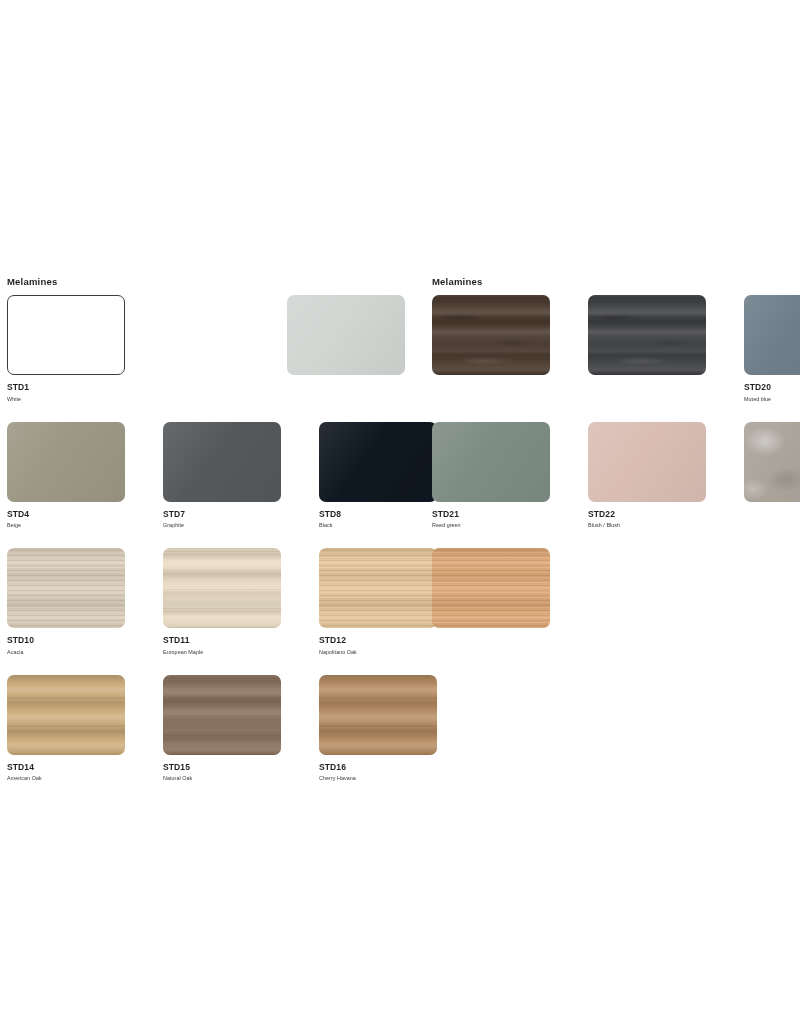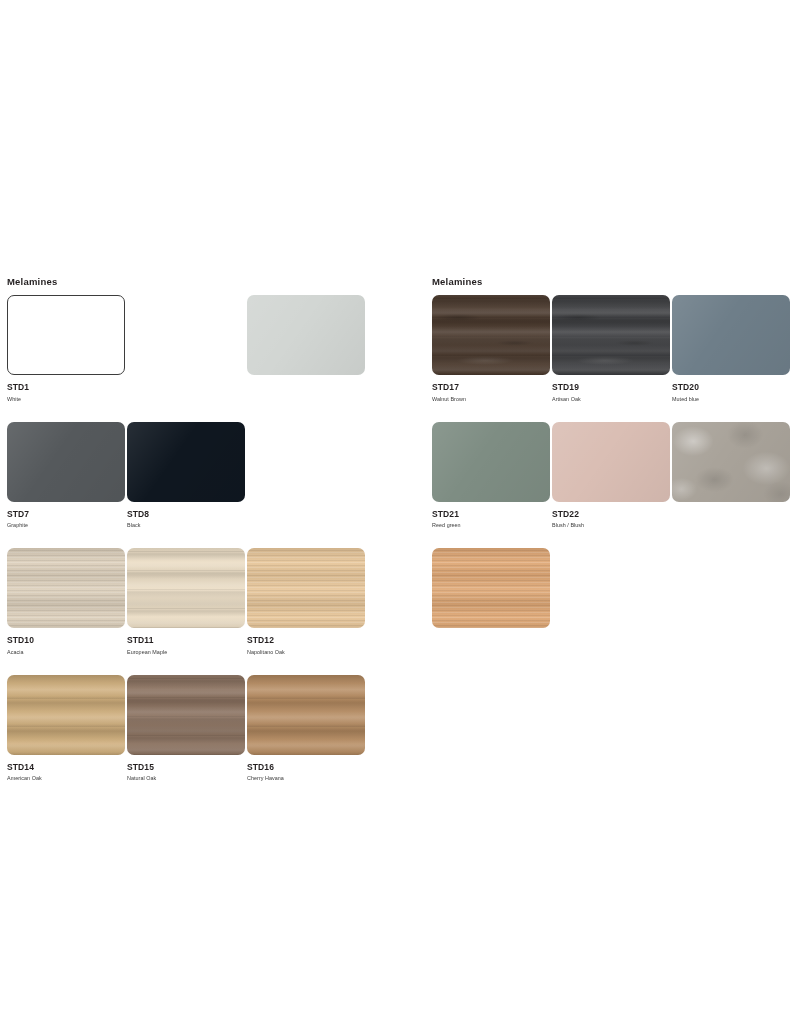--- a/index.html
+++ b/index.html
@@ -41,20 +41,21 @@
     line-height: 12px;
   }
 
   .grid {
     display: block;
   }
   .row {
     display: flex;
     flex-direction: row;
     margin-bottom: 19px;
+    gap: 36px;
   }
   .cell {
     width: 120px;
     margin-right: 0;
   }
   .cell + .cell { margin-left: 0; }
 
   
   .swatch-wrap {
     width: 120px;
@@ -194,20 +195,31 @@
             <div class="swatch-wrap">
               <div class="swatch" style="background: rgb(210, 214, 211);">
                 <div class="tex sheen"></div>
               </div>
             </div>
           </div>
         </div>
         <div class="row">
           <div class="cell">
             <div class="swatch-wrap">
+              <div class="swatch" style="background: rgb(157, 152, 133);">
+                <div class="tex sheen"></div>
+              </div>
+            </div>
+            <div class="labels">
+              <div class="code">STD4</div>
+              <div class="name">Beige</div>
+            </div>
+          </div>
+          <div class="cell">
+            <div class="swatch-wrap">
               <div class="swatch" style="background: rgb(85, 89, 92);">
                 <div class="tex sheen"></div>
               </div>
             </div>
             <div class="labels">
               <div class="code">STD7</div>
               <div class="name">Graphite</div>
             </div>
           </div>
           <div class="cell">
@@ -306,37 +318,29 @@
     <div class="grid">
         <div class="row">
           <div class="cell">
             <div class="swatch-wrap">
               <div class="swatch" style="background: rgb(75, 58, 46);">
                 <div class="tex grain-plank"></div>
                 <div class="tex knots"></div>
                 <div class="tex streak"></div>
               </div>
             </div>
-            <div class="labels">
-              <div class="code">STD17</div>
-              <div class="name">Walnut Brown</div>
-            </div>
           </div>
           <div class="cell">
             <div class="swatch-wrap">
               <div class="swatch" style="background: rgb(63, 64, 67);">
                 <div class="tex grain-plank"></div>
                 <div class="tex knots"></div>
                 <div class="tex streak"></div>
               </div>
             </div>
-            <div class="labels">
-              <div class="code">STD19</div>
-              <div class="name">Artisan Oak</div>
-            </div>
           </div>
           <div class="cell">
             <div class="swatch-wrap">
               <div class="swatch" style="background: rgb(110, 126, 137);">
                 <div class="tex sheen"></div>
               </div>
             </div>
             <div class="labels">
               <div class="code">STD20</div>
               <div class="name">Muted blue</div>

